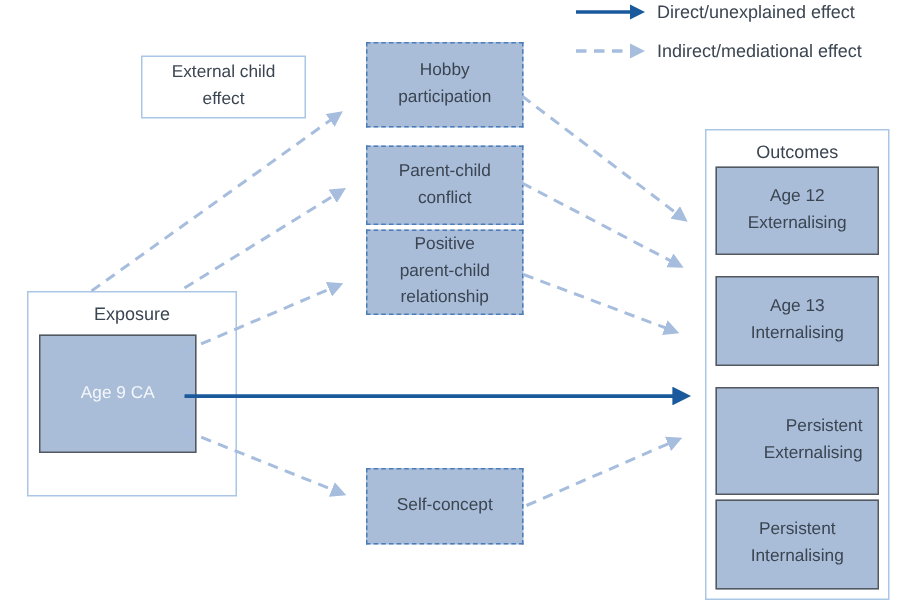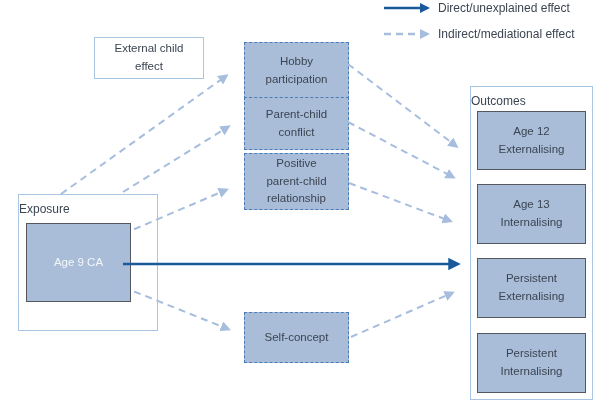--- a/index.html
+++ b/index.html
@@ -16,45 +16,45 @@
     position:absolute; z-index:1; display:flex; align-items:center; justify-content:center;
     text-align:center; font-size:11.5px; line-height:1.55; box-sizing:border-box;
   }
   .filled { background:var(--box_fill,#a9bdd9); }
   .dark-border { border:1.5px solid var(--box_border_dark,#53585f); }
   .dashed-border { border:1px dashed var(--mediator_border,#4a7db8); }
   .container-box {
     position:absolute; z-index:0; box-sizing:border-box; background:#ffffff;
     border:1px solid var(--container_border,#a9c6e5);
   }
-  .container-title { text-align:left; font-size:12px; }
+  .container-title { text-align:center; font-size:12px; }
 
   .legend { position:absolute; left:383px; top:1px; z-index:3; }
   .legend-row { display:flex; align-items:center; gap:8px; height:14px; margin-bottom:12px; }
   .legend-row span { font-size:12px; white-space:nowrap; }
 
   .external-box { left:94px; top:37px; width:110px; height:42px; padding:0 8px; background:#fff; border:1px solid var(--container_border,#a9c6e5); }
   .internal-box { left:96px; top:364px; width:112px; height:40px; padding:0 8px; background:#fff; border:1px solid var(--container_border,#a9c6e5); }
 
   .exposure-container { left:18px; top:194px; width:140px; height:137px; }
   .exposure-title { margin-top:7px; }
   .exposure-inner { left:7px; top:28px; width:105px; height:79px; color:var(--exposure_text,#f4f7fa); }
 
   .mediator { left:244px; width:105px; padding:0 12px; }
-  .mediator-hobby    { top:42px;  height:57px; }
+  .mediator-hobby    { top:28px;  height:57px; }
   .mediator-conflict { top:97px;  height:53px; }
   .mediator-positive { top:153px; height:57px; }
   .mediator-selfconcept { top:312px; height:51px; }
 
   .outcomes-container { left:470px; top:86px; width:123px; height:314px; }
   .outcomes-title { margin-top:7px; }
   .outcome { left:6px; width:109px; padding:0 10px; }
   .outcome-0 { top:24px;  height:59px; }
   .outcome-1 { top:97px;  height:60px; }
-  .outcome-2 { top:171px; height:60px; }
+  .outcome-2 { top:171px; height:72px;text-align:right; }
   .outcome-3 { top:246px; height:60px; }
 </style>
 </head>
 <body>
 
 <div class="canvas">
 
   <svg class="arrows" width="600" height="408" viewBox="0 0 600 408">
     <defs>
       <marker id="mlight" viewBox="0 0 10 10" refX="7" refY="5" markerWidth="5.2" markerHeight="5.2" orient="auto">

